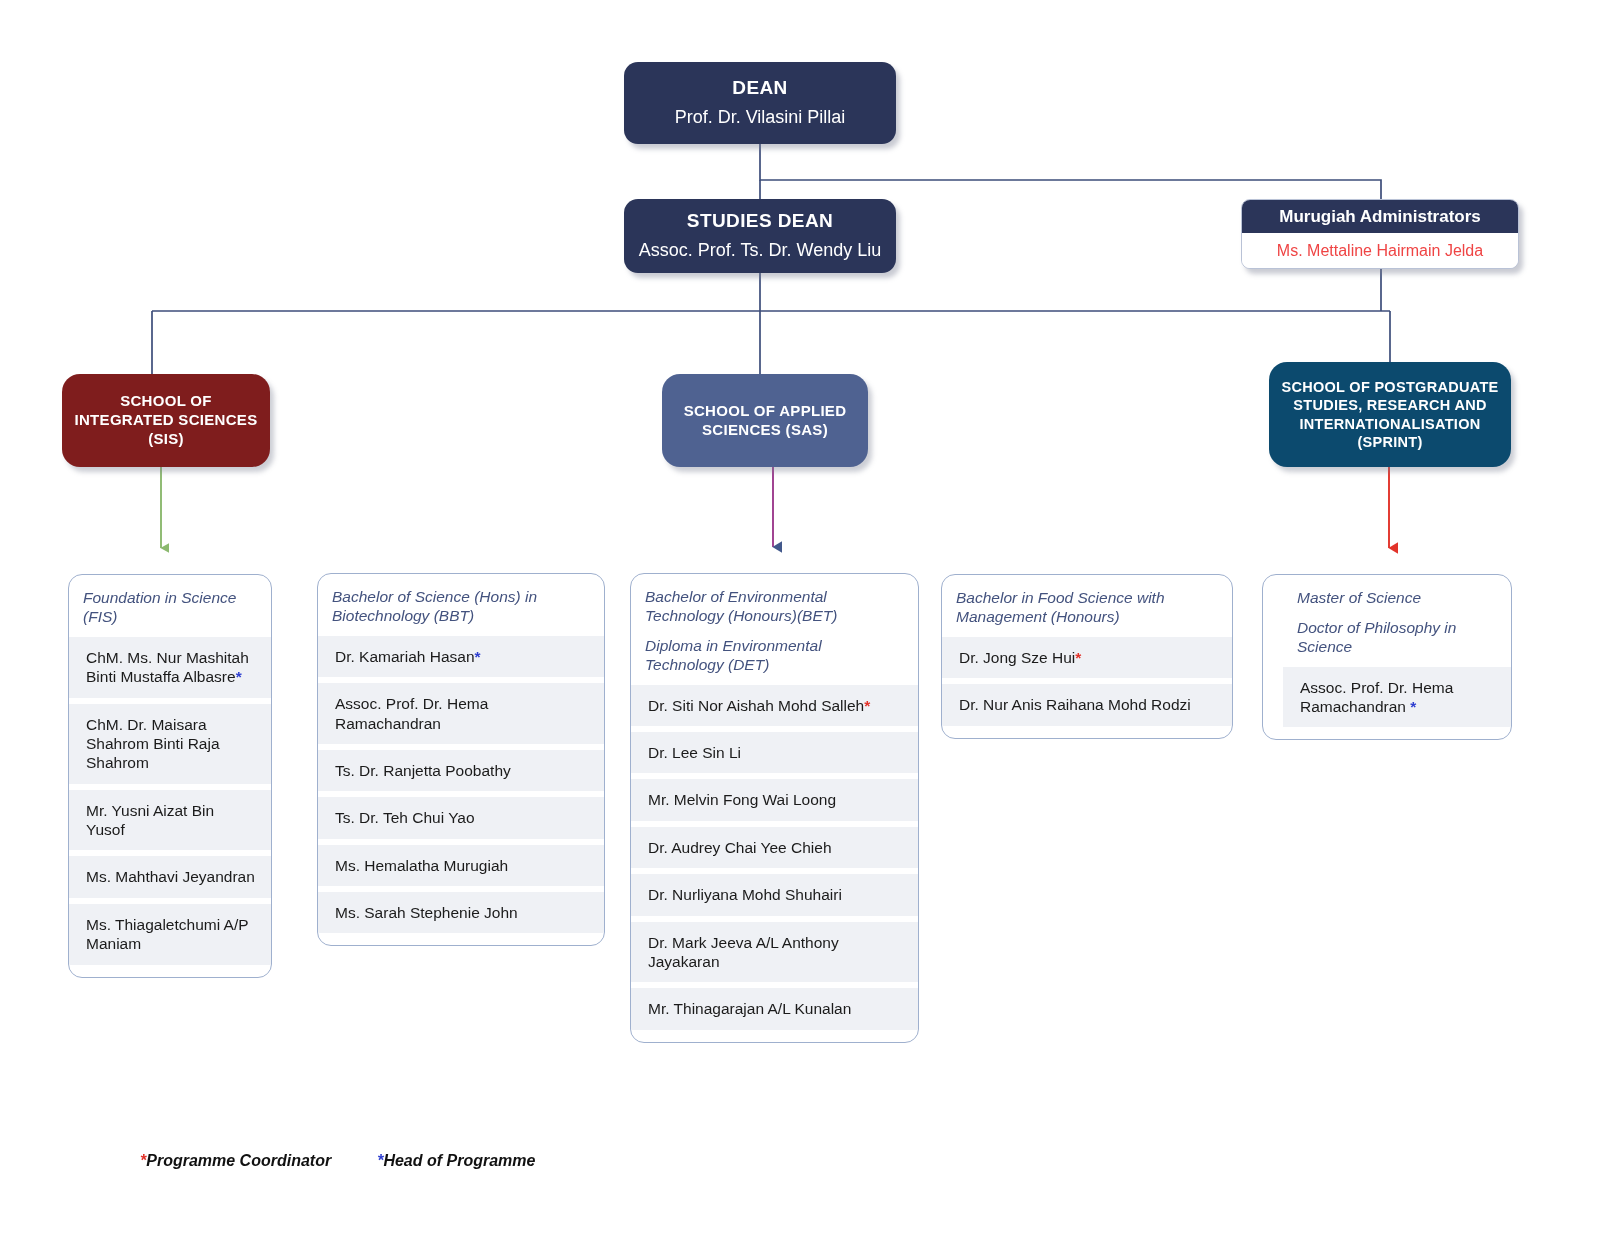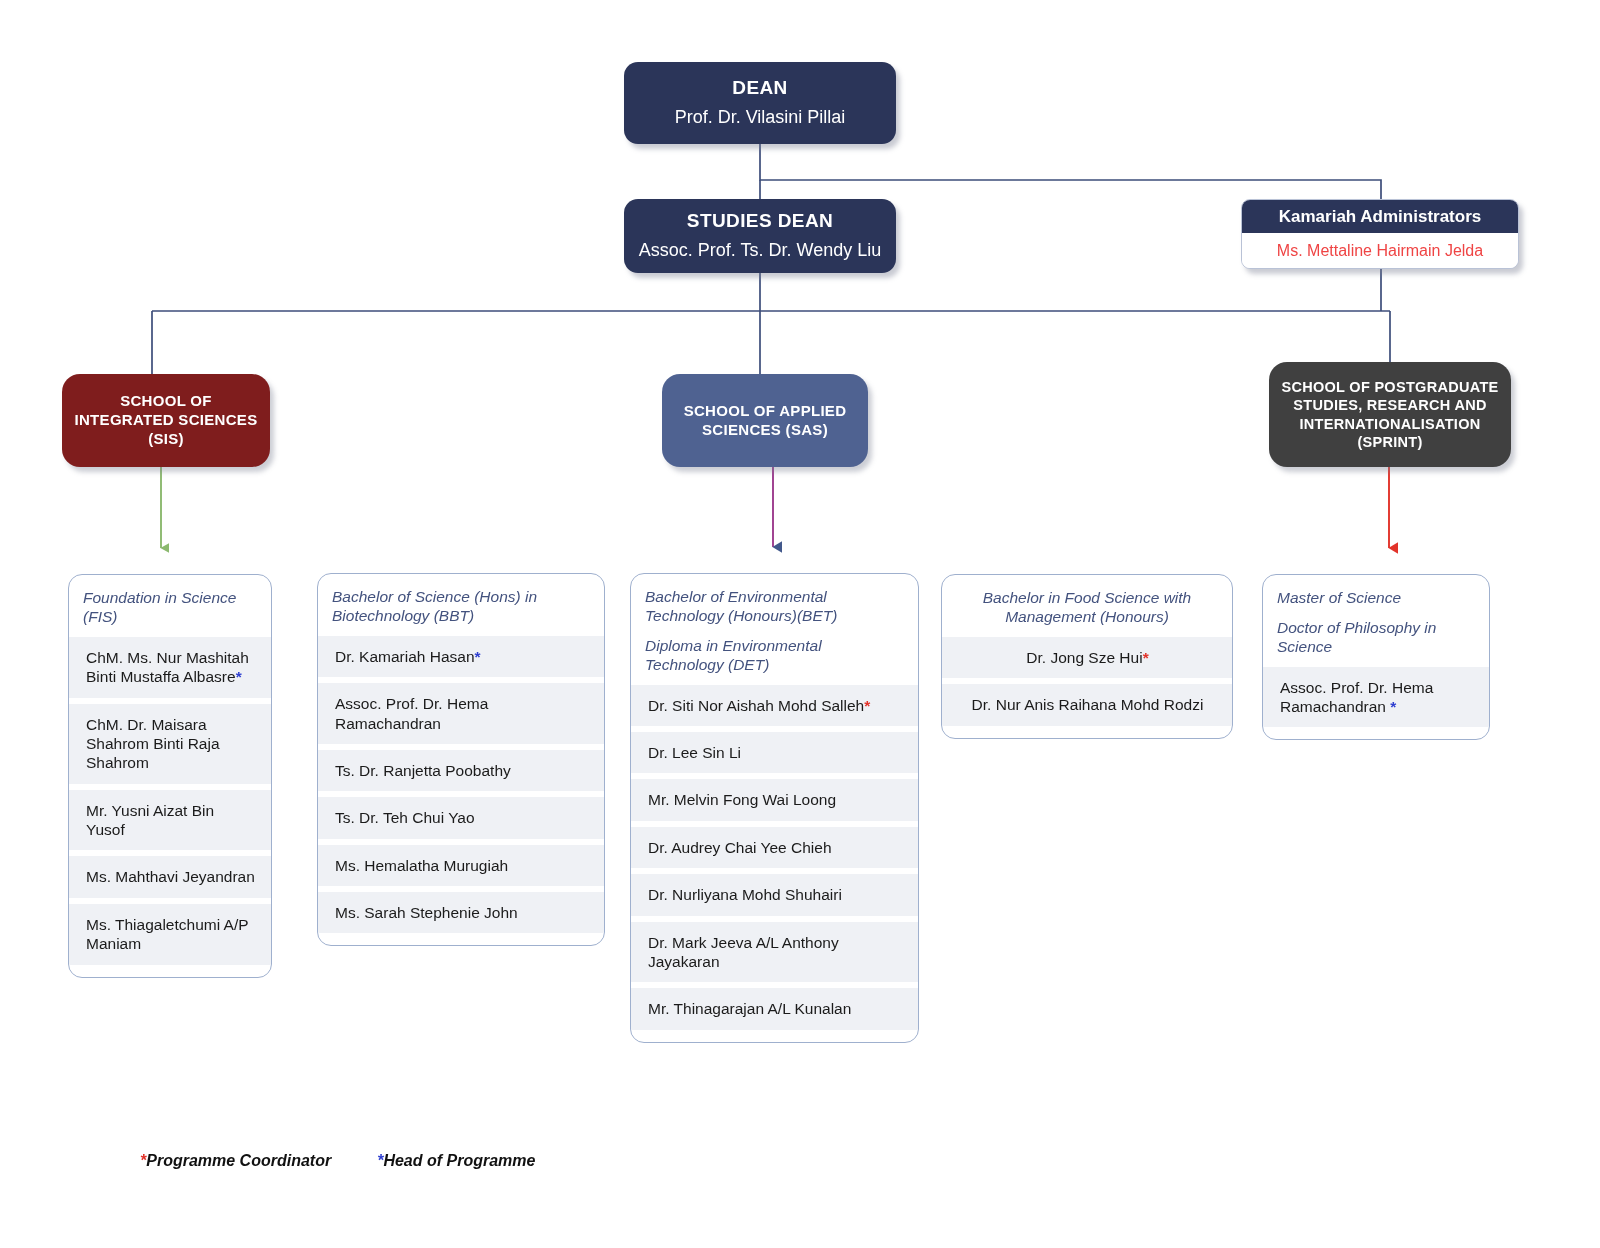--- a/index.html
+++ b/index.html
@@ -99,21 +99,21 @@
     display: flex;
     align-items: center;
     justify-content: center;
     box-sizing: border-box;
     padding: 6px 10px;
     box-shadow: 4px 5px 5px rgba(120,125,145,0.38);
     z-index: 5;
   }
   #sis    { left: 62px;   top: 374px; width: 208px; height: 93px; background: #7f1d1d; }
   #sas    { left: 662px;  top: 374px; width: 206px; height: 93px; background: #4f6291; }
-  #sprint { left: 1269px; top: 362px; width: 242px; height: 105px; background: #404040; font-size: 14.5px; }
+  #sprint { left: 1269px; top: 362px; width: 242px; height: 105px; background: #0c4a6e; font-size: 14.5px; }
 
   
   .card {
     position: absolute;
     border: 1px solid #9fb0ce;
     border-radius: 14px;
     background: #ffffff;
     box-sizing: border-box;
     overflow: hidden;
     z-index: 4;
@@ -136,22 +136,22 @@
     padding: 11px 16px 11px 17px;
     margin-bottom: 6px;
   }
   .card .row:last-child { margin-bottom: 0; }
   .ast-red  { color: #e2332a; font-weight: bold; }
   .ast-blue { color: #2f3fd0; font-weight: bold; }
 
   #card-fis  { left: 68px;   top: 557px;  width: 204px; }
   #card-bbt  { left: 317px;  top: 556px;  width: 288px; }
   #card-bet  { left: 630px;  top: 556px;  width: 289px; }
-  #card-food { left: 941px;  top: 557px;  width: 292px; text-align: center; }
-  #card-pg   { left: 1262px; top: 557px;  width: 228px; }
+  #card-food { left: 941px;  top: 557px;  width: 292px; }
+  #card-pg   { left: 1262px; top: 557px;  width: 250px; padding-left: 20px; }
 
   
   #legend {
     position: absolute;
     left: 140px; top: 1152px;
     font-weight: bold;
     font-style: italic;
     font-size: 16px;
     color: #111111;
     display: flex;
@@ -208,21 +208,21 @@
     <div class="ttl">DEAN</div>
     <div class="nm">Prof. Dr. Vilasini Pillai</div>
   </div>
 
   <div class="exec" id="deputy">
     <div class="ttl">STUDIES DEAN</div>
     <div class="nm">Assoc. Prof. Ts. Dr. Wendy Liu</div>
   </div>
 
   <div id="admin">
-    <div class="hd">Kamariah Administrators</div>
+    <div class="hd">Murugiah Administrators</div>
     <div class="bd">Ms. Mettaline Hairmain Jelda</div>
   </div>
 
   <div class="school" id="sis">
     <span>SCHOOL OF INTEGRATED SCIENCES (SIS)</span>
   </div>
   <div class="school" id="sas">
     <span>SCHOOL OF APPLIED SCIENCES (SAS)</span>
   </div>
   <div class="school" id="sprint">

